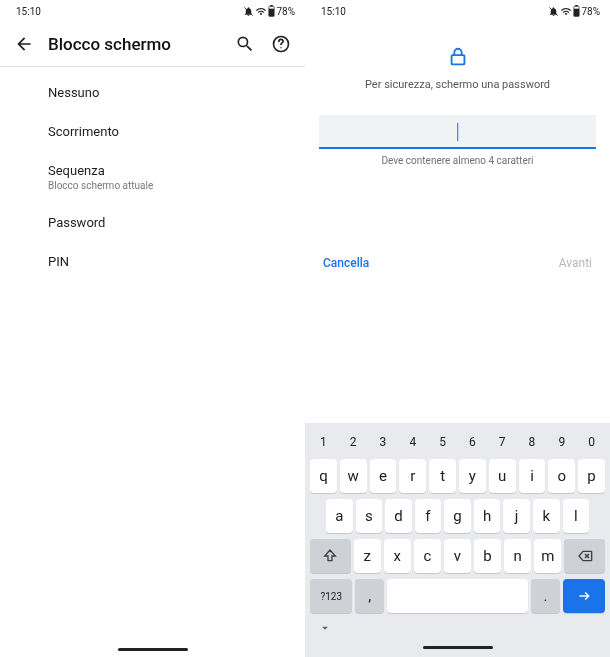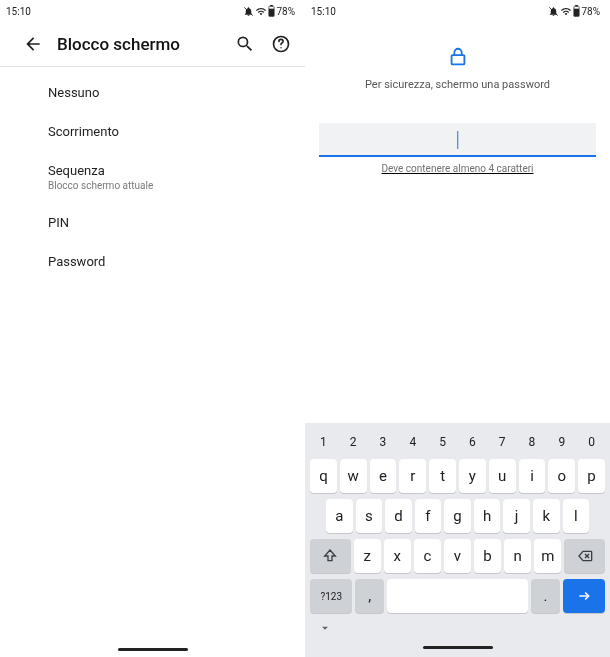--- a/index.html
+++ b/index.html
@@ -1,37 +1,37 @@
 <!DOCTYPE html>
 <html><head>
 <meta charset="utf-8">
 <style>
   * { box-sizing: border-box; margin: 0; padding: 0; font-family: Roboto, -apple-system, BlinkMacSystemFont, "Segoe UI", Arial, sans-serif; }
   body { width: 610px; height: 657px; background: #fff; display: flex; overflow: hidden; }
   .screen { width: 305px; height: 657px; display: flex; flex-direction: column; position: relative; background: #fff; }
-  .status-bar { height: 18px; display: flex; align-items: center; padding: 4px 10px 0 6px; font-size: 10px; color: #222; justify-content: space-between; }
+  .status-bar { height: 18px; display: flex; align-items: center; padding: 4px 10px 0 16px; font-size: 10px; color: #222; justify-content: space-between; }
   .status-time { flex: 0 0 auto; }
   .status-spacer { flex: 1; }
   .status-icons { display: flex; align-items: center; gap: 1px; }
   .status-icons svg { display: block; }
-  .app-bar { display: flex; align-items: center; padding: 14px 12px 10px 21px; gap: 12px; }
+  .app-bar { display: flex; align-items: center; padding: 14px 12px 10px 12px; gap: 12px; }
   .app-bar .title { font-size: 17px; font-weight: 500; color: #111; flex: 1; }
   .icon-btn { width: 24px; height: 24px; display: flex; align-items: center; justify-content: center; }
   .divider { height: 1px; background: #e0e0e0; }
   .option-list { padding: 6px 0 0 0; }
   .option { padding: 12px 16px 12px 48px; }
   .option .primary { font-size: 13px; color: #1f1f1f; }
   .option .secondary { font-size: 10px; color: #7a7a7a; margin-top: 2px; }
   .nav-pill { position: absolute; bottom: 6px; left: 50%; transform: translateX(-50%); width: 70px; height: 3px; background: #222; border-radius: 2px; }
   
   .pw-screen .content { padding-top: 28px; text-align: center; }
   .lock-wrap { display: flex; justify-content: center; margin-bottom: 10px; }
   .pw-title { font-size: 16px; color: #1f1f1f; margin-bottom: 4px; }
   .pw-sub { font-size: 11px; color: #565656; }
-  .input-zone { margin: 32px 14px 0 14px; text-decoration: underline; }
+  .input-zone { margin: 24px 14px 0 14px; }
   .pw-input { width: 100%; height: 34px; background: #f1f2f3; border: none; border-bottom: 2px solid #1a73e8; text-align: center; font-size: 14px; outline: none; position: relative; }
   .cursor { position: absolute; left: 50%; top: 50%; transform: translate(-50%,-50%); width: 1.5px; height: 18px; background: #1a73e8; }
   .input-wrap { position: relative; }
   .hint { font-size: 10px; color: #707070; text-align: center; margin-top: 6px; }
   .actions { display: flex; justify-content: space-between; padding: 0 18px 8px 18px; margin-top: 90px; align-items: center; }
   .link-btn { font-size: 12px; color: #1a73e8; font-weight: 500; }
   .link-btn.disabled { color: #b7b7b7; font-weight: 400; }
   
   .kbd { background: #e8eaed; padding: 8px 3px 8px 3px; width: 100%; position: absolute; bottom: 0; }
   .kbd-row { display: flex; gap: 3px; margin-bottom: 6px; padding: 0 2px; }
@@ -97,24 +97,24 @@
       <div class="primary">Nessuno</div>
     </div>
     <div class="option">
       <div class="primary">Scorrimento</div>
     </div>
     <div class="option">
       <div class="primary">Sequenza</div>
       <div class="secondary">Blocco schermo attuale</div>
     </div>
     <div class="option">
+      <div class="primary">Password</div>
+    </div>
+    <div class="option">
       <div class="primary">PIN</div>
-    </div>
-    <div class="option">
-      <div class="primary">Password</div>
     </div>
   </div>
 
   <div class="nav-pill"></div>
 </div>
 
 <div class="screen pw-screen">
   <div class="status-bar">
     <span class="status-time">15:10</span>
     <span class="status-spacer"></span>
@@ -146,20 +146,24 @@
 
     <div class="input-zone">
       <div class="input-wrap">
         <input class="pw-input" type="password" value="" style="">
         <div class="cursor"></div>
       </div>
       <div class="hint">Deve contenere almeno 4 caratteri</div>
     </div>
   </div>
 
+  <div class="actions">
+    <span class="link-btn">Cancella</span>
+    <span class="link-btn disabled">Avanti</span>
+  </div>
 
   <div class="kbd">
     <div class="kbd-row nums">
       <div class="key">1</div>
       <div class="key">2</div>
       <div class="key">3</div>
       <div class="key">4</div>
       <div class="key">5</div>
       <div class="key">6</div>
       <div class="key">7</div>

